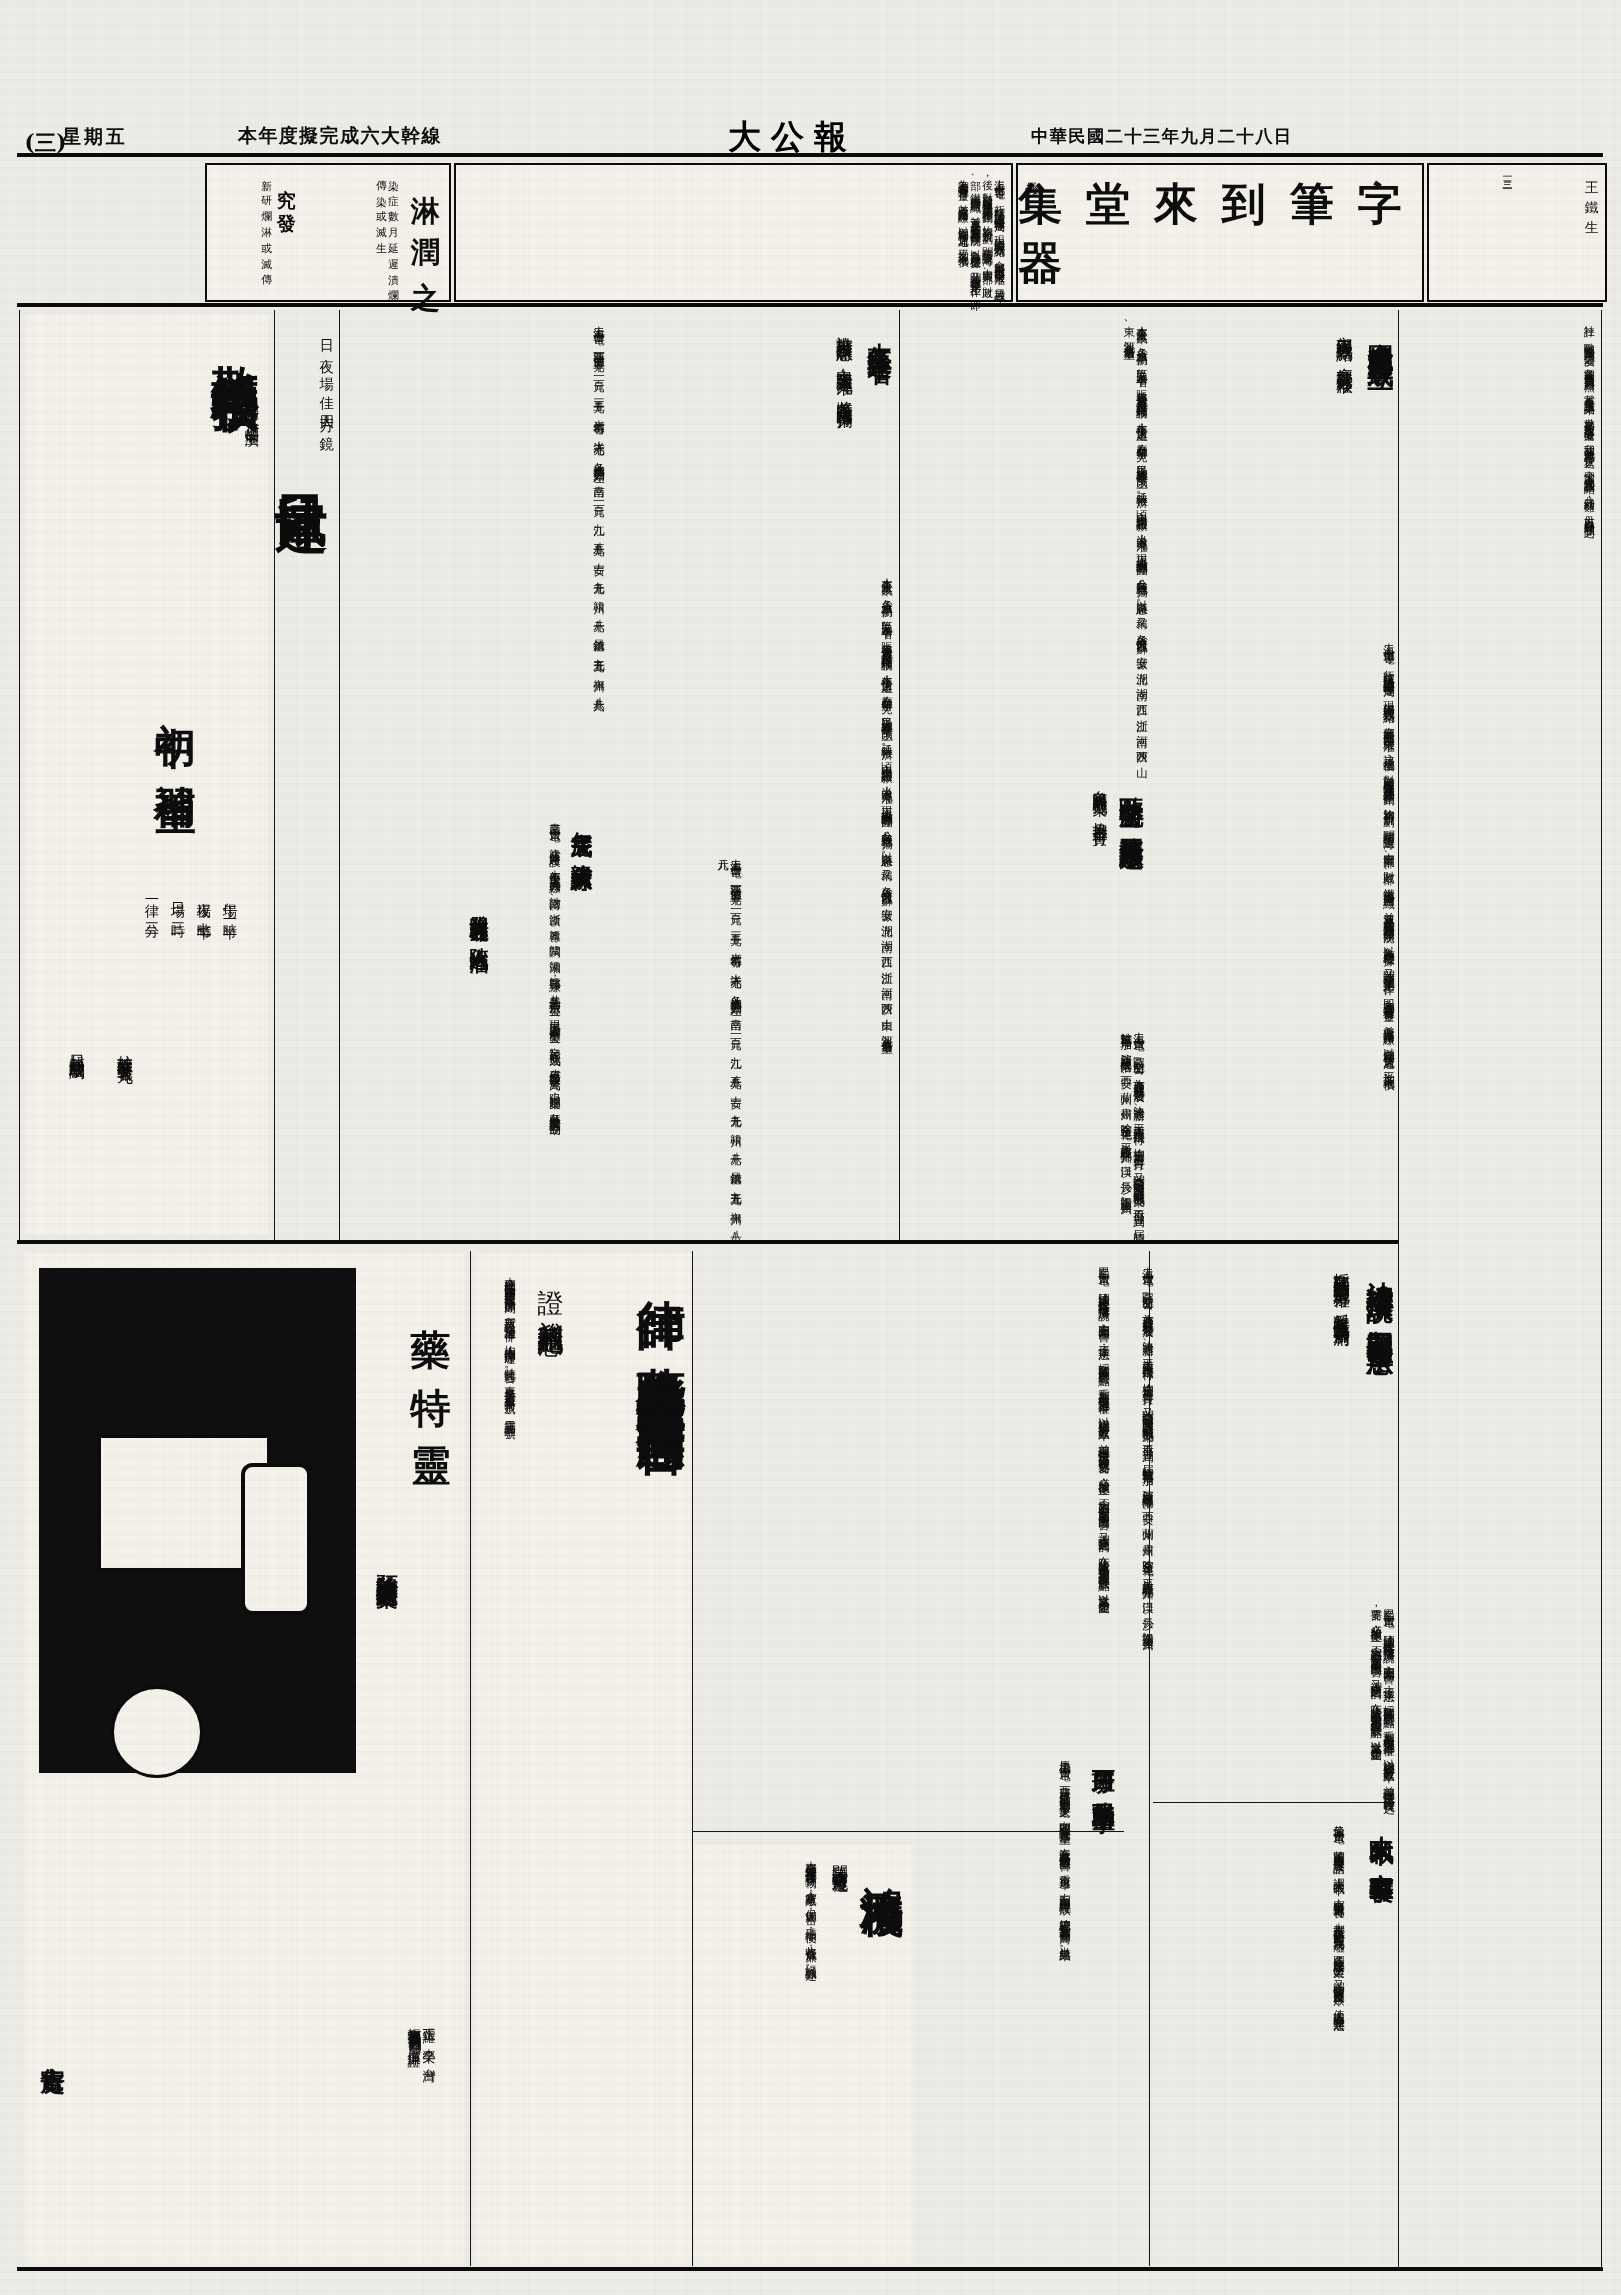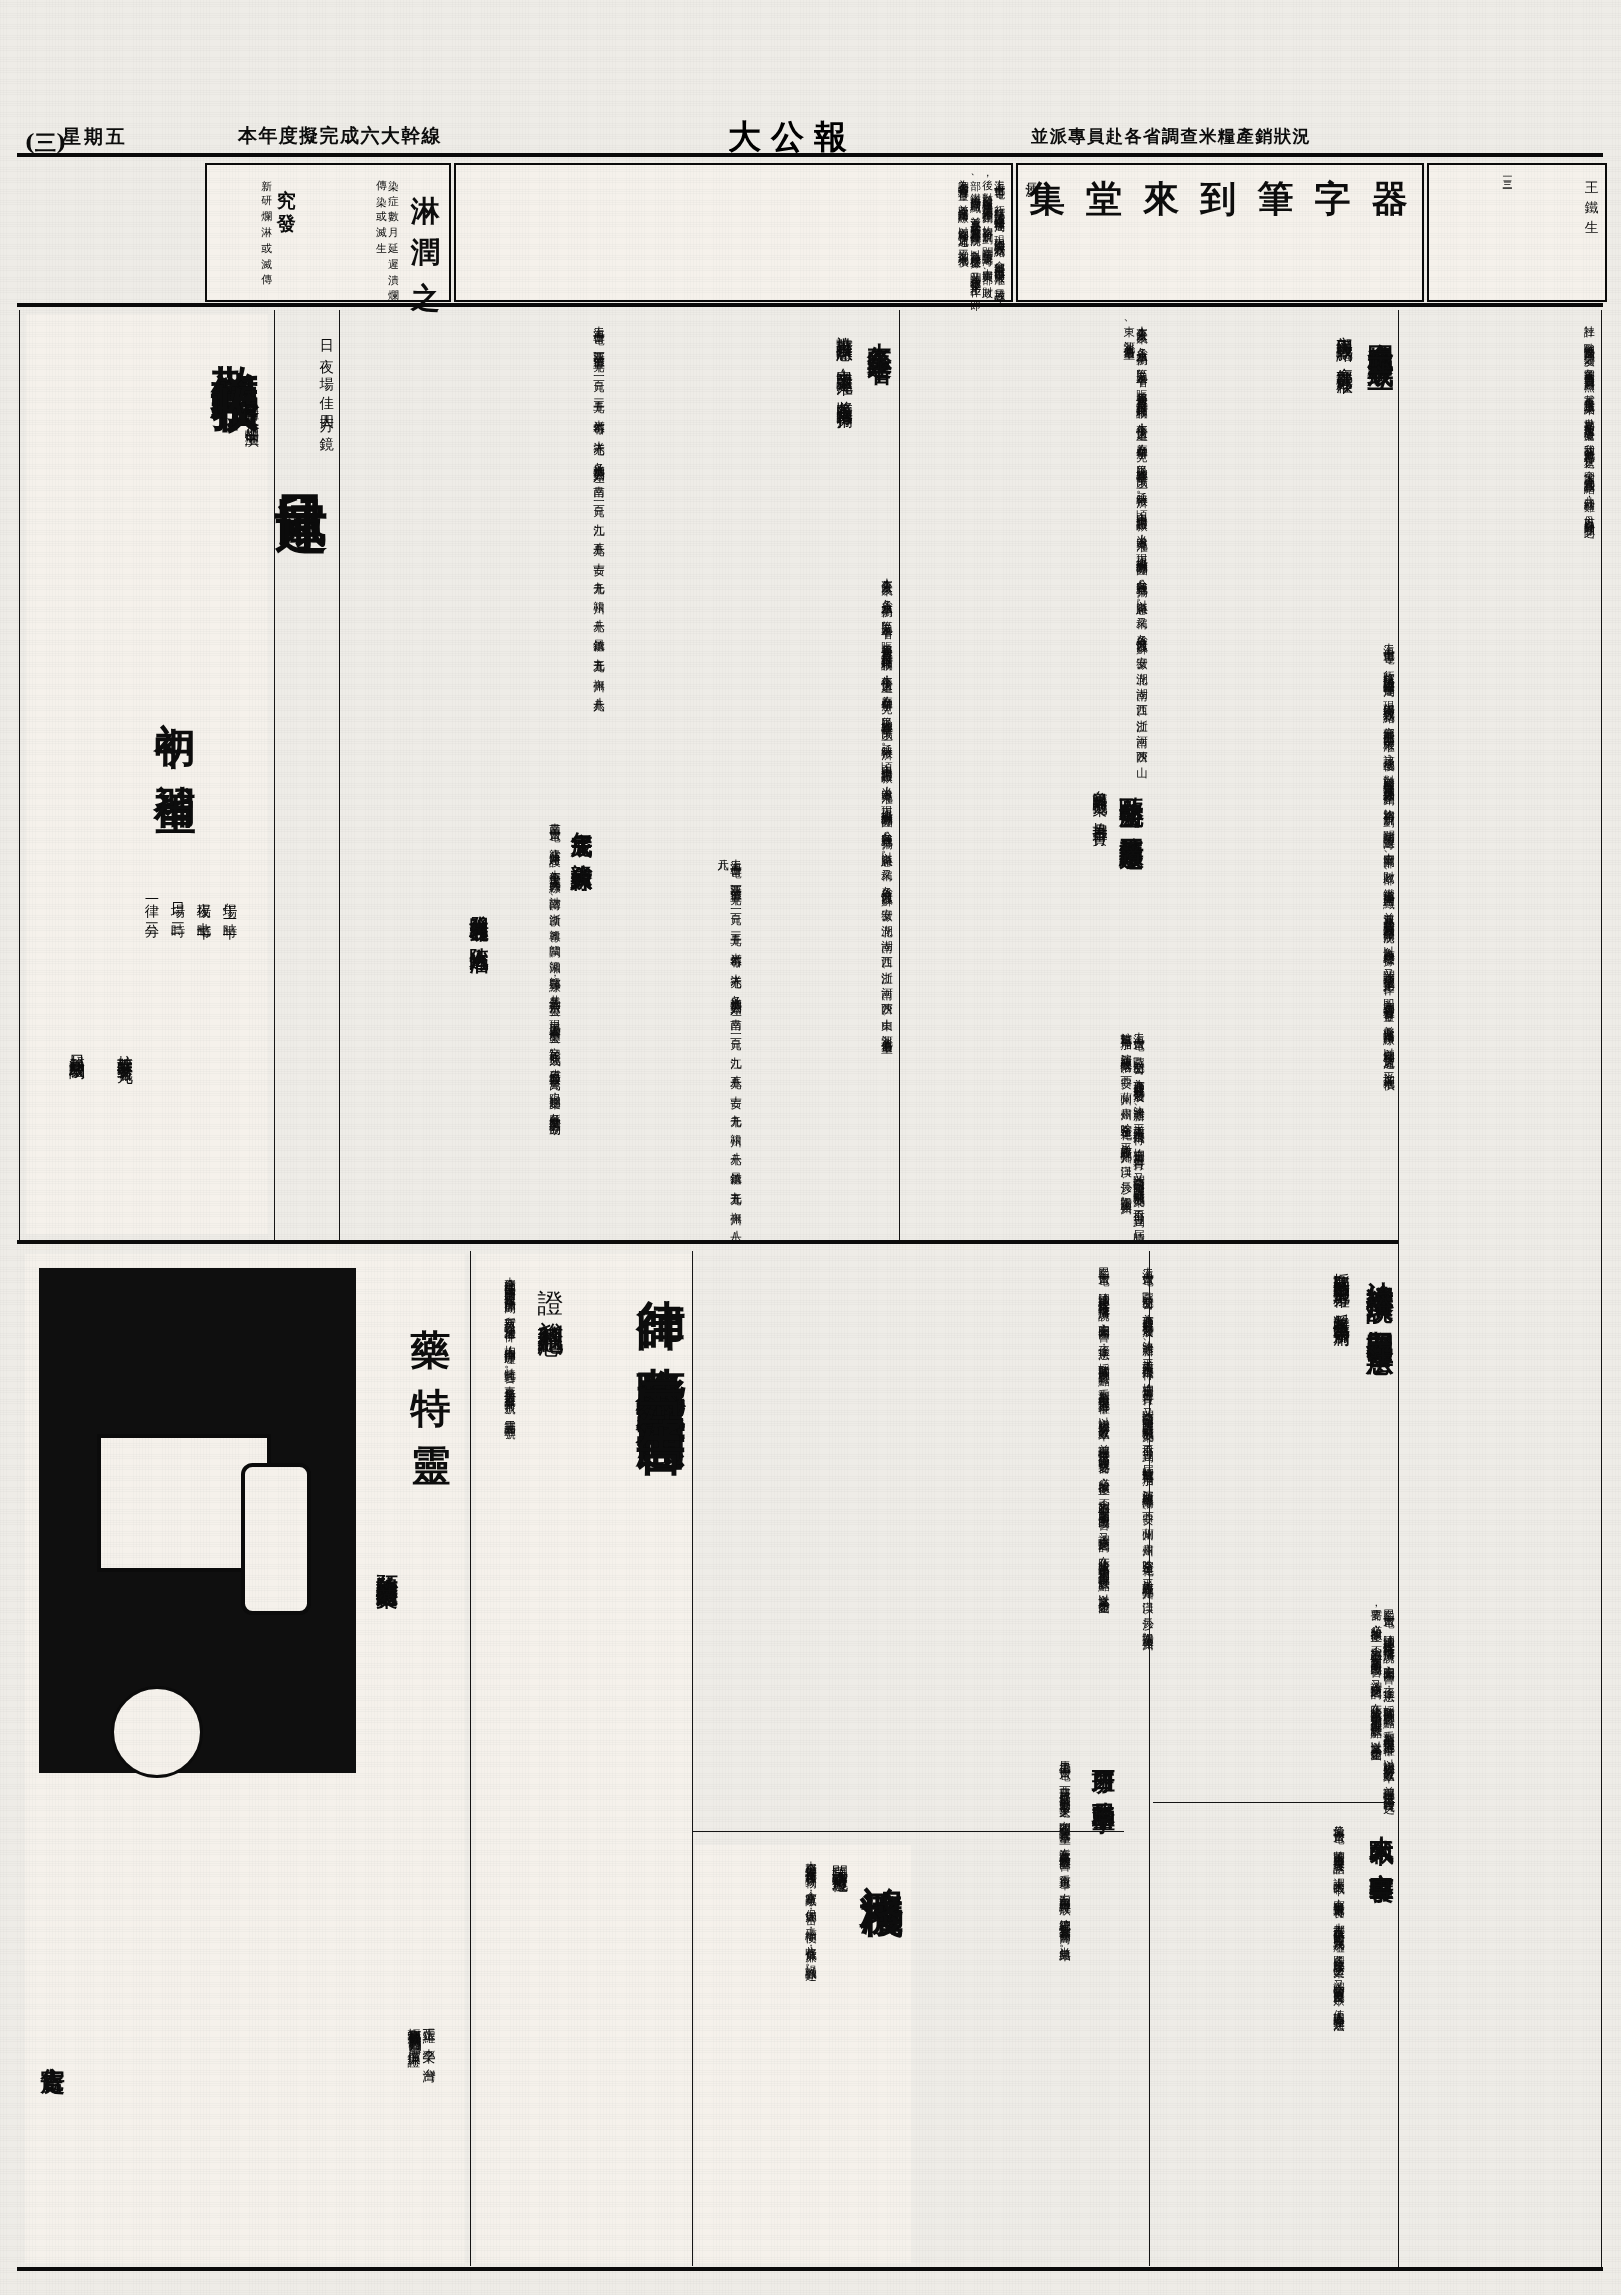--- a/index.html
+++ b/index.html
@@ -59,38 +59,38 @@
 <div class="page">
 
   <div class="h hdrtitle" style="position:absolute;left:24.5px;top:128px;font-size:21.6px;">(三)</div>
 
   <div class="h hdrtitle" style="position:absolute;left:62px;top:124px;font-size:19px;letter-spacing:2.9px;">星期五</div>
 
   <div class="h hdrtitle" style="position:absolute;left:238px;top:123px;font-size:19px;letter-spacing:1.4px;">本年度擬完成六大幹線</div>
 
   <div class="masthead" style="left:728px;top:115px;font-size:33px;">大公報</div>
 
-  <div class="h hdrtitle" style="position:absolute;left:1031px;top:124px;font-size:17.3px;letter-spacing:1.4px;">並派專員赴各省調查米糧產銷狀況</div>
+  <div class="h hdrtitle" style="position:absolute;left:1031px;top:124px;font-size:17.3px;letter-spacing:1.4px;">中華民國二十三年九月二十八日</div>
 
   <div class="thick-h" style="left:17.3px;top:153px;width:1586px;"></div>
 
 
   <div class="box" style="left:205px;top:163px;width:242px;height:135px;background:#efece6;">
     <div class="v adbig" style="position:absolute;right:7.2px;top:7.2px;height:121px;font-size:29px;letter-spacing:4.3px;">淋 潤 之</div>
     <div class="v" style="position:absolute;right:50px;top:5.8px;height:124px;width:108px;font-size:10.8px;">染 症 數 月 延 遲 潰 爛 傳 染 或 滅 生</div>
     <div class="v" style="position:absolute;left:7.2px;top:5.8px;height:124px;width:58px;font-size:10.8px;">新 研 爛 淋 或 滅 傳</div>
     <div class="v adbig" style="position:absolute;left:69px;top:8.6px;height:115px;font-size:19px;">究 發</div>
   </div>
 
   <div class="box" style="left:454px;top:163px;width:555px;height:135px;background:#efece6;">
     <div class="v" style="position:absolute;right:5.8px;top:5.8px;height:123px;width:542px;font-size:10.8px;">上海二十七日專電 行政院前決議設立全國糧運局，現內部組織大致就緒，全部經費亦已由中央核准。該局成立後，對於全國糧食運輸及調節米糧產銷，均將有所規劃。聞該局暫設上海，由實業部、財政部、鐵道部等會同組織，並派專員赴各省調查米糧產銷狀況，以為施政之根據。又聞該局成立後第一步工作，即為調查各省糧食存量，並擬定運輸路線，以便利糧食之流通，平抑各地米價。</div>
   </div>
 
   <div class="box" style="left:1016px;top:163px;width:404px;height:135px;background:#efece6;">
-    <div class="h adbig" style="position:absolute;right:10px;top:10px;font-size:36px;letter-spacing:4.3px;">集 堂 來 到 筆 字 器</div>
+    <div class="h adbig" style="position:absolute;right:10px;top:10px;font-size:44px;letter-spacing:4.3px;">集 堂 來 到 筆 字 器</div>
     <div class="v" style="position:absolute;left:5.8px;top:7.2px;height:120px;font-size:13px;">長沙</div>
   </div>
 
   <div class="box" style="left:1427px;top:163px;width:176px;height:135px;background:#efece6;">
     <div class="v" style="position:absolute;right:5.8px;top:5.8px;height:121px;width:86px;font-size:13.7px;">王 鐵 生</div>
     <div class="v tiny" style="position:absolute;right:92px;top:5.8px;height:121px;width:75px;font-size:10px;">一三二二</div>
   </div>
 
   <div class="thick-h" style="left:17.3px;top:303px;width:1586px;"></div>
 

